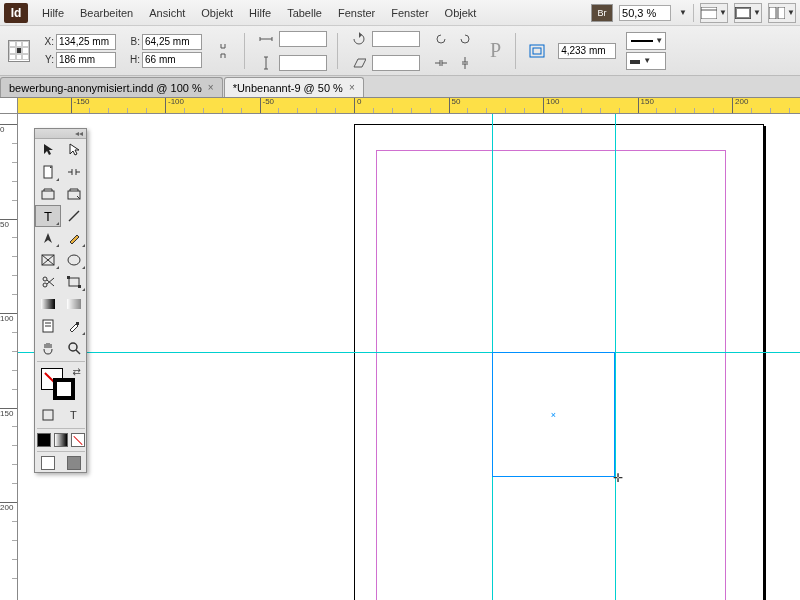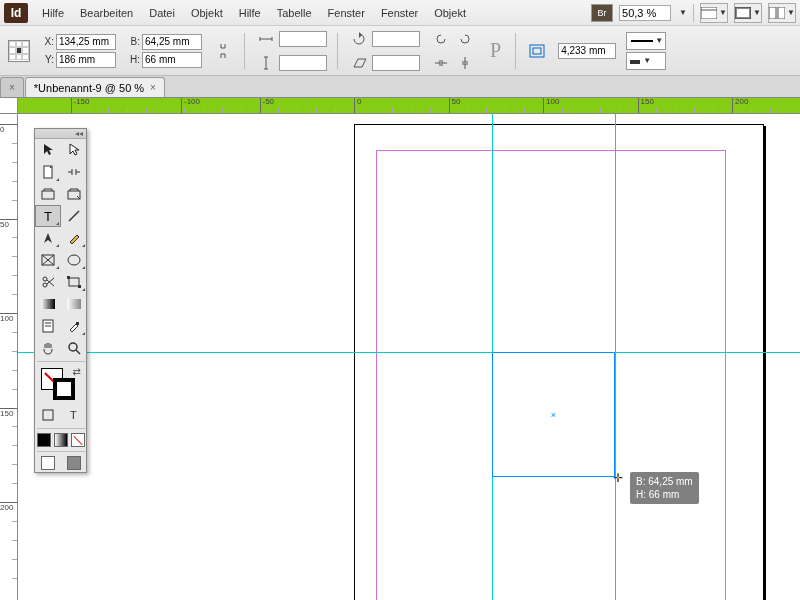--- a/index.html
+++ b/index.html
@@ -34,21 +34,21 @@
 .stroke-dd { width: 40px; height: 18px; border: 1px solid #999; background: #fff; display: flex; align-items: center; padding: 0 2px; font-size: 8px; }
 
 
 .tabbar { height: 22px; background: #d8d8d8; display: flex; align-items: flex-end; font-size: 11px; border-bottom: 1px solid #888; }
 .tab { height: 20px; padding: 0 8px; display: flex; align-items: center; gap: 6px; border: 1px solid #999; border-bottom: none; background: #ccc; margin-right: 1px; border-radius: 3px 3px 0 0; }
 .tab.active { background: #eee; }
 .tab-x { font-size: 10px; color: #666; }
 
 
 .workspace { position: absolute; top: 98px; left: 0; right: 0; bottom: 0; background: #fff; }
-.ruler-h { position: absolute; top: 0; left: 18px; right: 0; height: 16px; background: #84cc16; border-bottom: 1px solid #888; font-size: 8px; color: #444; overflow: hidden; }
+.ruler-h { position: absolute; top: 0; left: 18px; right: 0; height: 16px; background: #fde047; border-bottom: 1px solid #888; font-size: 8px; color: #444; overflow: hidden; }
 .ruler-h .tick { position: absolute; top: 0; height: 16px; border-left: 1px solid #666; padding-left: 2px; line-height: 8px; }
 .ruler-h .minor { position: absolute; top: 10px; height: 6px; border-left: 1px solid #aaa; }
 .ruler-v { position: absolute; top: 16px; left: 0; width: 18px; bottom: 0; background: #fff; border-right: 1px solid #888; font-size: 8px; color: #444; overflow: hidden; }
 .ruler-v .tick { position: absolute; left: 0; width: 18px; border-top: 1px solid #666; padding-top: 1px; writing-mode: horizontal-tb; text-align: left; line-height: 7px; }
 .ruler-v .minor { position: absolute; left: 12px; width: 6px; border-top: 1px solid #aaa; }
 .ruler-corner { position: absolute; top: 0; left: 0; width: 18px; height: 16px; background: #fff; border-right: 1px solid #888; border-bottom: 1px solid #888; }
 
 
 .canvas { position: absolute; top: 16px; left: 18px; right: 0; bottom: 0; background: #fff; overflow: hidden; }
 .page-shadow { position: absolute; top: 10px; left: 336px; width: 410px; height: 560px; background: #fff; border: 1px solid #000; box-shadow: 2px 2px 0 #000; }
@@ -83,21 +83,21 @@
 .mini-sw.grad { background: linear-gradient(90deg,#fff,#000); }
 .tool svg { display:block; }
 </style>
 </head>
 <body>
 
 <div class="menubar">
   <div class="app-logo">Id</div>
   <div class="menuitem">Hilfe</div>
   <div class="menuitem">Bearbeiten</div>
-  <div class="menuitem">Datei</div>
+  <div class="menuitem">Ansicht</div>
   <div class="menuitem">Objekt</div>
   <div class="menuitem">Hilfe</div>
   <div class="menuitem">Tabelle</div>
   <div class="menuitem">Fenster</div>
   <div class="menuitem">Fenster</div>
   <div class="menuitem">Objekt</div>
   <div class="menubar-right">
     <div class="br-btn">Br</div>
     <input class="zoom-sel" value="50,3 %" style="">
       <span class="dd-arrow">▼</span>
@@ -240,37 +240,38 @@
   <div style="display:flex;flex-direction:column;gap:2px;">
     <div class="stroke-dd"><div style="flex:1;border-top:2px solid #000;margin:auto 2px;"></div>▼</div>
     <div class="stroke-dd"><svg width="14" height="10">
           <rect x="1" y="4" width="10" height="4" fill="#333"></rect>
         </svg>▼</div>
   </div>
 </div>
 
 <div class="tabbar">
   <div class="tab">
+    <span>bewerbung-anonymisiert.indd @ 100 %</span>
     <span class="tab-x">×</span>
   </div>
   <div class="tab active">
     <span>*Unbenannt-9 @ 50 %</span>
     <span class="tab-x">×</span>
   </div>
 </div>
 
 <div class="workspace">
   <div class="ruler-corner"></div>
   <div class="ruler-h" id="ruler-h">
       <div class="tick" style="left: 52.5px;">-150</div>
       <div class="minor" style="left: 71.4px;"></div>
       <div class="minor" style="left: 90.3px;"></div>
       <div class="minor" style="left: 109.2px;"></div>
       <div class="minor" style="left: 128.1px;"></div>
-      <div class="tick" style="left: 147px; margin-left: 16px;">-100</div>
+      <div class="tick" style="left: 147px;">-100</div>
       <div class="minor" style="left: 165.9px;"></div>
       <div class="minor" style="left: 184.8px;"></div>
       <div class="minor" style="left: 203.7px;"></div>
       <div class="minor" style="left: 222.6px;"></div>
       <div class="tick" style="left: 241.5px;">-50</div>
       <div class="minor" style="left: 260.4px;"></div>
       <div class="minor" style="left: 279.3px;"></div>
       <div class="minor" style="left: 298.2px;"></div>
       <div class="minor" style="left: 317.1px;"></div>
       <div class="tick" style="left: 336px;">0</div>
@@ -329,24 +330,20 @@
   <div class="canvas">
     <div class="page-shadow"></div>
     <div class="margin-box" style="top:36px;left:358px;width:350px;height:520px;"></div>
     <div class="guide-h" style="top:238px;"></div>
     <div class="guide-v" style="left:474px;"></div>
     <div class="guide-v" style="left:597px;"></div>
     <div class="frame" style="top:238px;left:474px;width:123px;height:125px;">
       <span class="fx">×</span>
     </div>
     <div class="drag-cursor" style="top:357px;left:593px;">✛</div>
-    <div class="size-tip" style="top:358px;left:612px;">
-      <div>B: 64,25 mm</div>
-      <div>H: 66 mm</div>
-    </div>
   </div>
 </div>
 
 <div class="tool-panel">
   <div class="tool-head">◂◂</div>
   <div class="tool-grid">
     <div class="tool">
         <svg width="12" height="14">
           <path d="M2 1 L2 11 L5 8 L7 12 L9 11 L7 7 L11 7 Z" fill="#222"></path>
         </svg>

